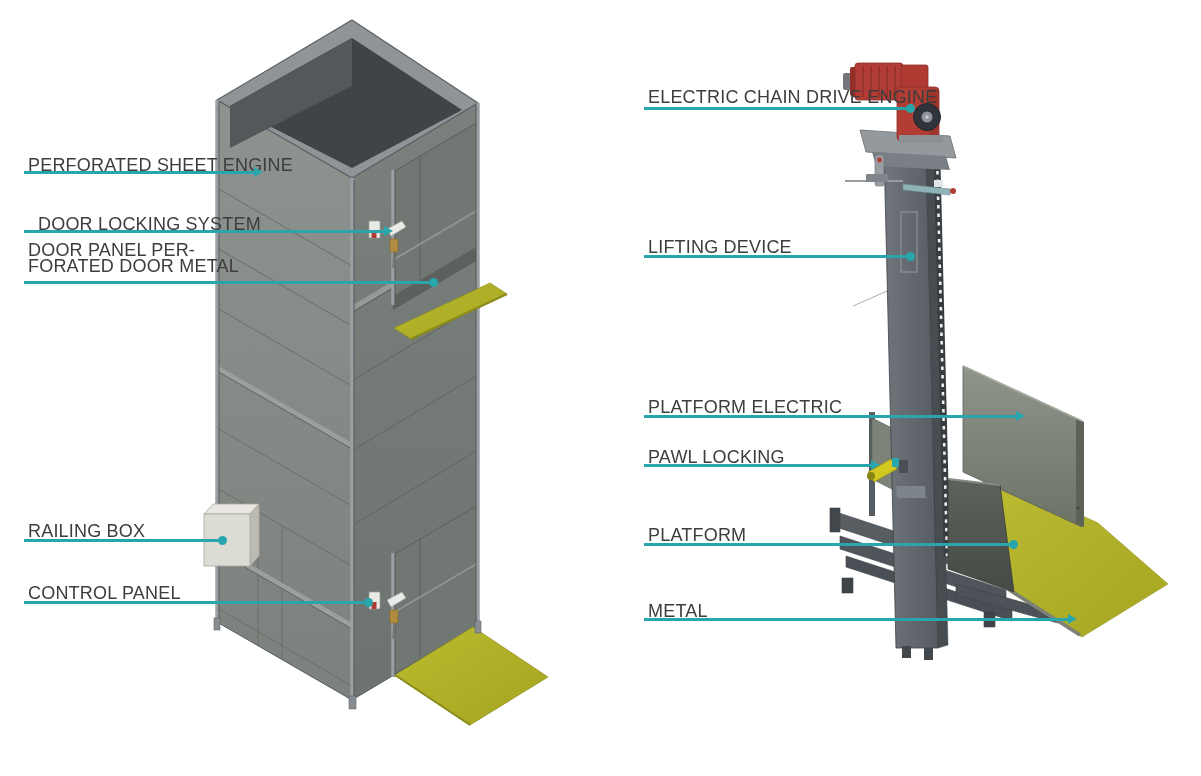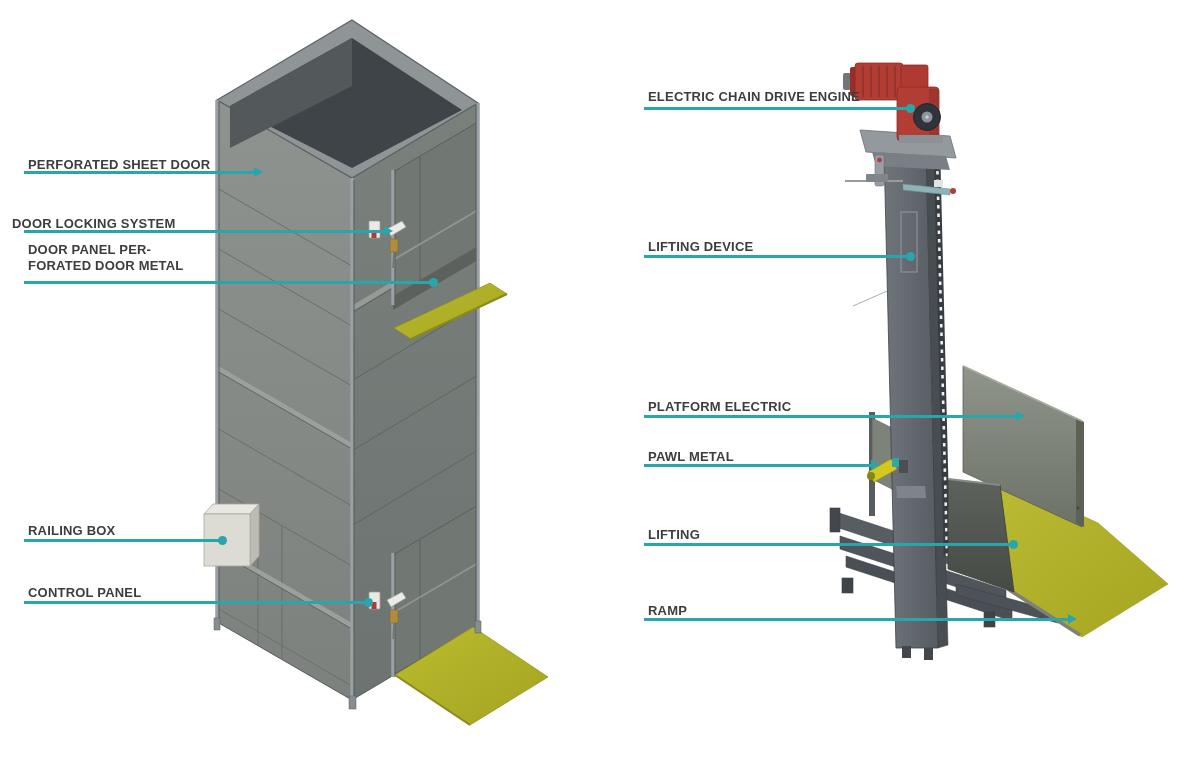--- a/index.html
+++ b/index.html
@@ -1,19 +1,19 @@
 <!DOCTYPE html>
 <html><head>
 <meta charset="utf-8">
 <style>
   html,body{margin:0;padding:0;background:#ffffff;}
   .stage{position:relative;width:1201px;height:776px;background:#ffffff;overflow:hidden;
          font-family:"Liberation Sans",sans-serif;}
   .art{position:absolute;left:0;top:0;}
-  .label{position:absolute;color:#3d3d3d;font-size:13px;font-weight:700;letter-spacing:.2px;
+  .label{position:absolute;color:#3d3d3d;font-size:18px;font-weight:400;letter-spacing:.2px;
          line-height:16px;white-space:nowrap;}
   .lead{position:absolute;height:2.5px;background:#29a6ac;}
   .dot{position:absolute;width:9px;height:9px;border-radius:50%;background:#29a6ac;}
   .arrow{position:absolute;width:0;height:0;border-left:9px solid #29a6ac;
          border-top:5px solid transparent;border-bottom:5px solid transparent;}
 </style>
 </head>
 <body>
 
 <div class="stage">
@@ -240,26 +240,26 @@
     <g>
       <polygon points="948,479 1000,485 1014,592 948,569" fill="url(#gWall)" stroke="#373c37" stroke-width=".8"></polygon>
       <line x1="948" y1="479" x2="1000" y2="485" stroke="#868c84" stroke-width="1.8"></line>
     </g>
   </g>
 </svg>
 
 <div>
 
   <div class="label" style="left:28px;top:157px">
-    <span>PERFORATED SHEET DOOR</span>
+    <span>PERFORATED SHEET ENGINE</span>
   </div>
   <div class="lead" style="left:24px;top:171px;width:230px"></div>
   <div class="arrow" style="left:254px;top:167px"></div>
 
-  <div class="label" style="left:12px;top:216px">
+  <div class="label" style="left:38px;top:216px">
     <span>DOOR LOCKING SYSTEM</span>
   </div>
   <div class="lead" style="left:24px;top:230px;width:360px"></div>
   <div class="arrow" style="left:384px;top:226px"></div>
 
   <div class="label" style="left:28px;top:242px">
     <span style="display:block">DOOR PANEL PER-</span>
     <span style="display:block">FORATED DOOR METAL</span>
   </div>
   <div class="lead" style="left:24px;top:281px;width:409px"></div>
@@ -289,31 +289,31 @@
   <div class="lead" style="left:644px;top:255px;width:266px"></div>
   <div class="dot" style="left:906px;top:252px"></div>
 
   <div class="label" style="left:648px;top:399px">
     <span>PLATFORM ELECTRIC</span>
   </div>
   <div class="lead" style="left:644px;top:415px;width:372px"></div>
   <div class="arrow" style="left:1016px;top:411px"></div>
 
   <div class="label" style="left:648px;top:449px">
-    <span>PAWL METAL</span>
+    <span>PAWL LOCKING</span>
   </div>
   <div class="lead" style="left:644px;top:464px;width:227px"></div>
   <div class="arrow" style="left:871px;top:460px"></div>
 
   <div class="label" style="left:648px;top:527px">
-    <span>LIFTING</span>
+    <span>PLATFORM</span>
   </div>
   <div class="lead" style="left:644px;top:543px;width:369px"></div>
   <div class="dot" style="left:1009px;top:540px"></div>
 
   <div class="label" style="left:648px;top:603px">
-    <span>RAMP</span>
+    <span>METAL</span>
   </div>
   <div class="lead" style="left:644px;top:618px;width:424px"></div>
   <div class="arrow" style="left:1068px;top:614px"></div>
 
 </div>
 </div>
 
 </body></html>

